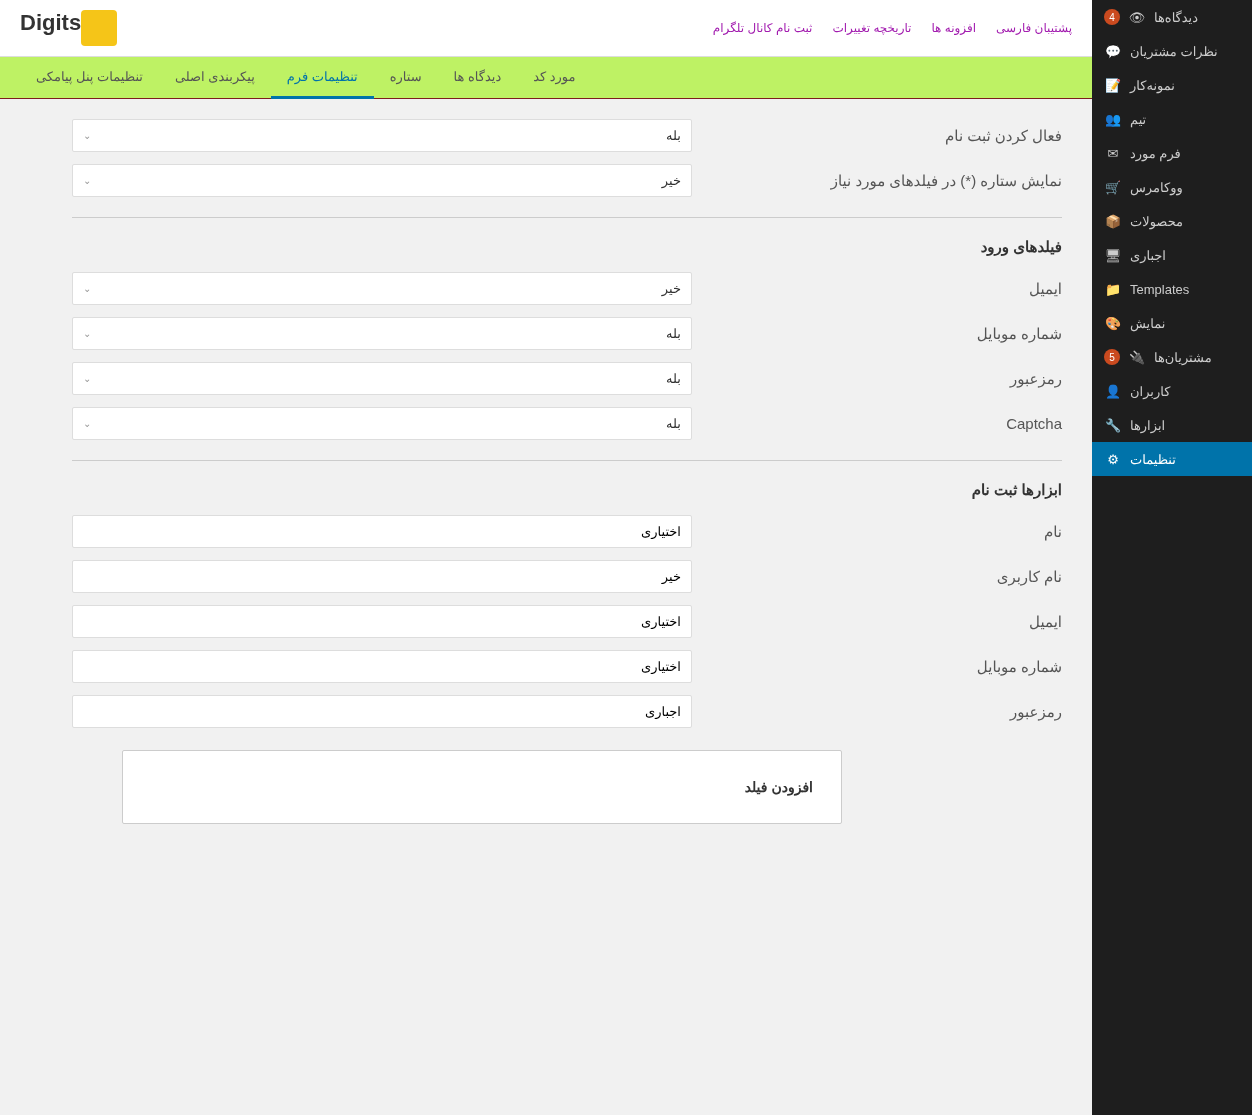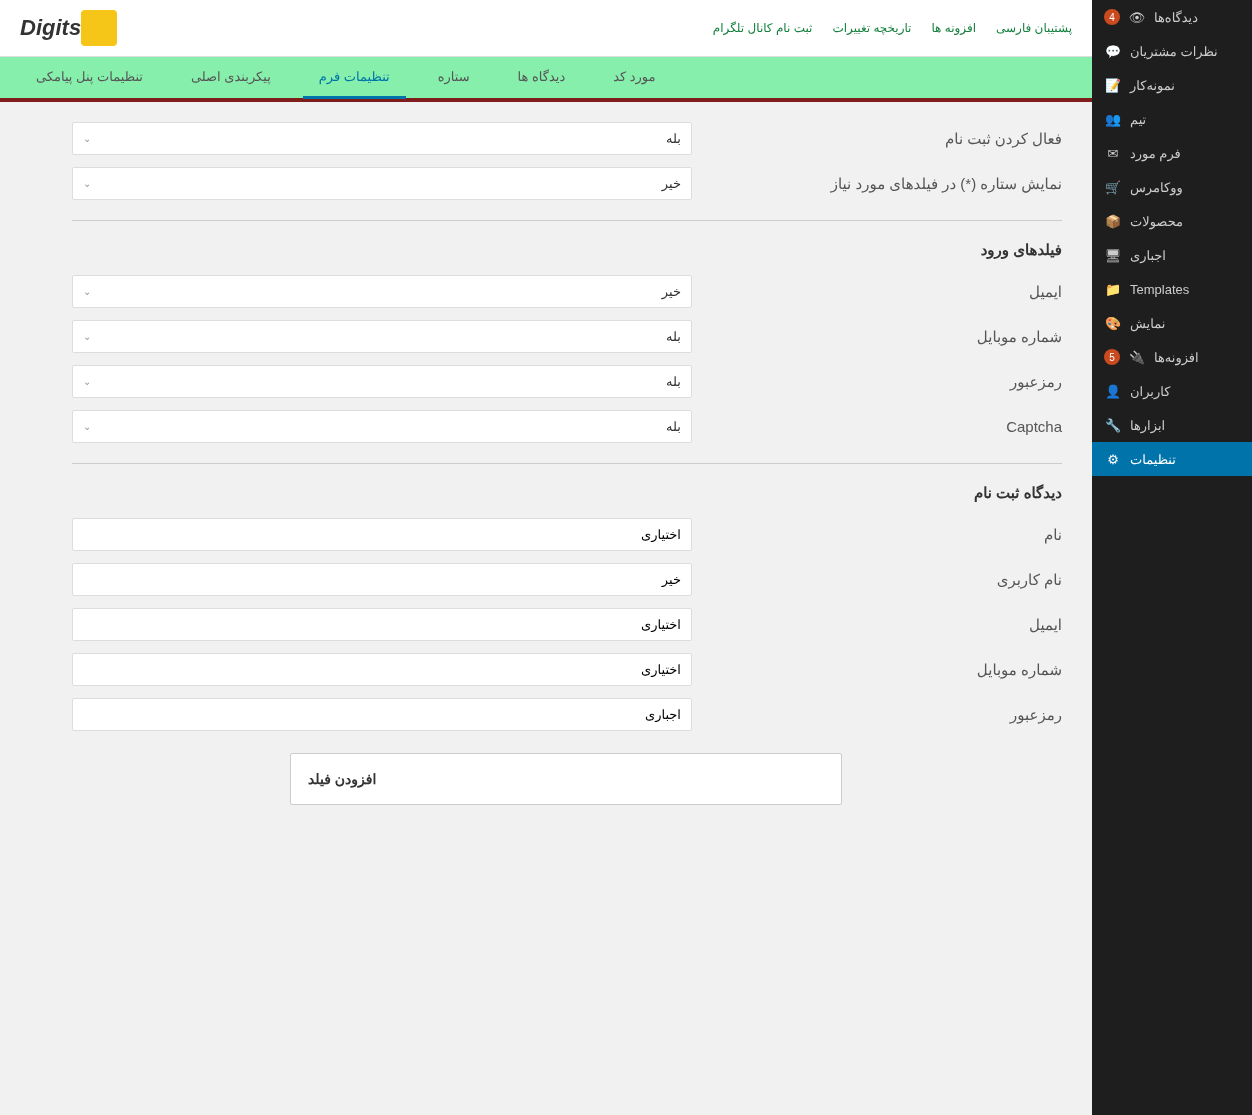--- a/index.html
+++ b/index.html
@@ -64,22 +64,20 @@
       background: #fff;
       border-bottom: 1px solid #ddd;
       padding: 10px 20px;
       display: flex;
       align-items: center;
       justify-content: space-between;
       flex-direction: row-reverse;
     }
     .logo-area {
       display: flex;
-      align-items: center;
-      font-style: italic;
     }
     .logo-square {
       width: 36px;
       height: 36px;
       background: #f5c518;
       border-radius: 4px;
     }
     .logo-text {
       font-size: 22px;
       font-weight: bold;
@@ -87,34 +85,34 @@
       font-family: Arial, sans-serif;
       direction: ltr;
     }
     .top-nav {
       display: flex;
       gap: 20px;
       align-items: center;
     }
     .top-nav a {
       font-size: 12px;
-      color: #15803d;
+      color: #a21caf;
       text-decoration: none;
       cursor: pointer;
       text-align: right;
     }
 
     
     .tab-bar {
-      background: #86efac;
-      border-bottom: 4px solid #7f1d1d;
+      background: #bef264;
+      border-bottom: 1px solid #7f1d1d;
       padding: 0 20px;
       display: flex;
       flex-direction: row-reverse;
-      gap: 16px;
+      gap: 0;
     }
     .tab-item {
       padding: 12px 16px;
       font-size: 13px;
       color: #555;
       cursor: pointer;
       border-bottom: 3px solid transparent;
       margin-bottom: -1px;
     }
     .tab-item.active {
@@ -182,30 +180,30 @@
       border: 1px solid #ddd;
       border-radius: 2px;
       padding: 8px 10px;
       font-size: 13px;
       background: #fff;
       font-family: Tahoma, Arial, sans-serif;
       direction: rtl;
     }
 
     .add-field-btn {
-      width: 552px;
-      padding: 17px;
+      width: 720px;
+      padding: 28px;
       background: #fff;
       border: 1px solid #ccc;
       border-radius: 2px;
       font-size: 14px;
       font-weight: bold;
       color: #333;
       cursor: pointer;
-      text-align: left;
+      text-align: right;
       font-family: Tahoma, Arial, sans-serif;
       margin-top: 10px;
     }
   </style>
 </head>
 <body>
 
 <div class="sidebar">
   <div class="sidebar-item">
     <span>دیدگاه‌ها</span>
@@ -242,21 +240,21 @@
   </div>
   <div class="sidebar-item">
     <span>Templates</span>
     <span class="icon">📁</span>
   </div>
   <div class="sidebar-item">
     <span>نمایش</span>
     <span class="icon">🎨</span>
   </div>
   <div class="sidebar-item">
-    <span>افزونه‌ها</span>
+    <span>مشتریان‌ها</span>
     <span class="icon">🔌</span>
     <span class="badge">5</span>
   </div>
   <div class="sidebar-item">
     <span>کاربران</span>
     <span class="icon">👤</span>
   </div>
   <div class="sidebar-item">
     <span>ابزارها</span>
     <span class="icon">🔧</span>
@@ -340,21 +338,21 @@
     <div class="form-row">
       <span class="form-label">Captcha</span>
       <div class="form-select">
         <span class="value">بله</span>
         <span class="chevron">⌄</span>
       </div>
     </div>
 
     <hr class="section-divider">
 
-    <div class="section-title">دیدگاه ثبت نام</div>
+    <div class="section-title">ابزارها ثبت نام</div>
 
     <div class="form-row">
       <span class="form-label">نام</span>
       <input type="text" class="text-input" style="width: 620px;" value="اختیاری">
     </div>
 
     <div class="form-row">
       <span class="form-label">نام کاربری</span>
       <input type="text" class="text-input" style="width: 620px;" value="خیر">
     </div>

